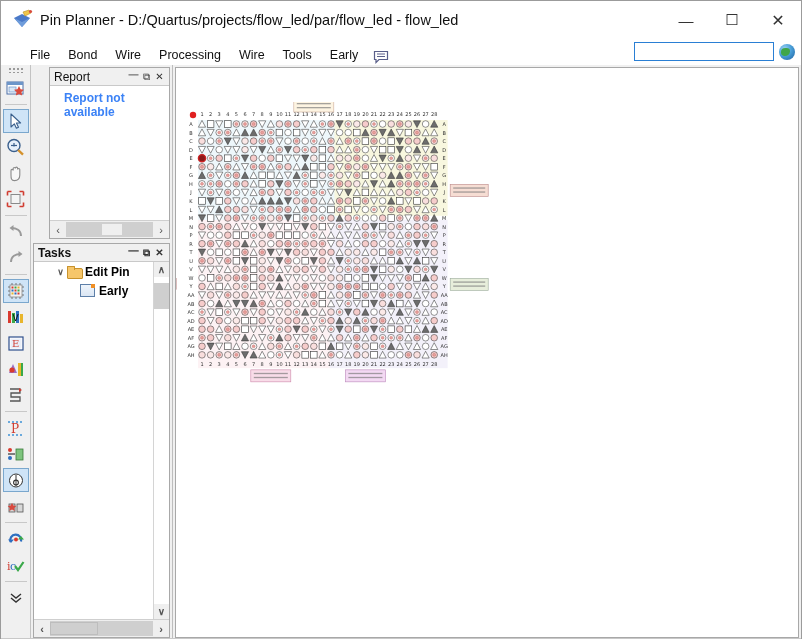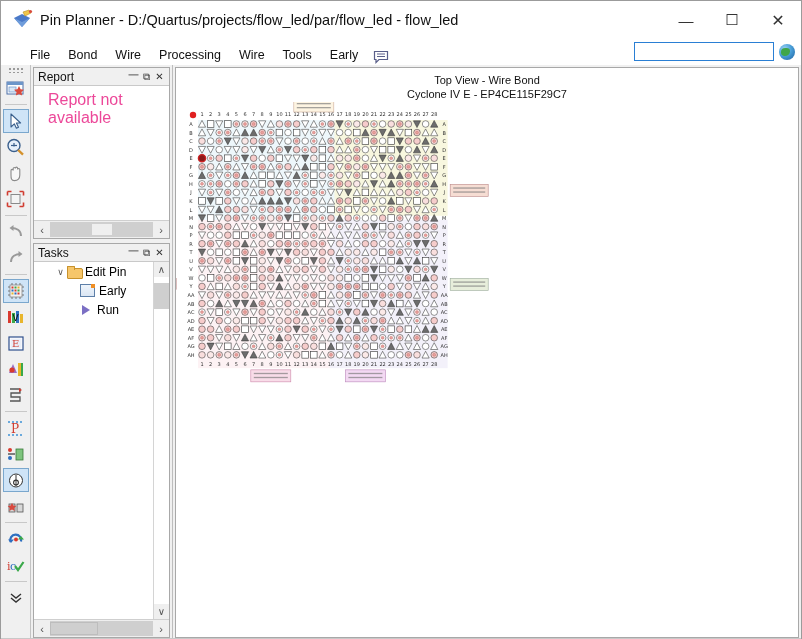--- a/index.html
+++ b/index.html
@@ -52,34 +52,34 @@
   
   .dockcol{width:142px;display:flex;flex-direction:column;background:#f0f0f0;
            border-right:1px solid #bdbdbd;box-sizing:border-box;padding:2px 2px 0 2px;}
   .panel{border:1px solid #a8a8a8;background:#fff;box-sizing:border-box;display:flex;flex-direction:column;}
   .panel-hd{height:18px;background:#f0f0f0;border-bottom:1px solid #c9c9c9;
             display:flex;align-items:center;padding:0 3px 0 4px;font-size:12px;box-sizing:border-box;}
   .panel-hd .ttl{flex:1;color:#111;}
   .hdbtn{width:13px;height:13px;display:flex;align-items:center;justify-content:center;
          font-size:10px;color:#333;}
   .panel-body{flex:1;background:#fff;position:relative;overflow:hidden;}
-  .report-msg{color:#ec4899;font-size:16px;padding:5px 0 0 14px;}
+  .report-msg{color:#3b82f6;font-size:12px;padding:5px 0 0 14px;font-weight:bold;}
 
   .hscroll{height:17px;background:#efefef;border-top:1px solid #cfcfcf;display:flex;align-items:center;}
   .hs-arrow{width:16px;height:15px;display:flex;align-items:center;justify-content:center;
             color:#555;font-size:11px;}
   .hs-track{flex:1;height:15px;background:#cfcfcf;position:relative;}
   .hs-thumb{position:absolute;top:1px;height:13px;background:#efefef;border:1px solid #cfcfcf;box-sizing:border-box;}
 
   .tabrow{display:flex;height:21px;margin-top:-1px;}
   .tabbtn{flex:1;border:1px solid #a8a8a8;background:#f0f0f0;display:flex;align-items:center;
           justify-content:center;font-size:12px;box-sizing:border-box;}
   .tabbtn.active{background:#fff;border-bottom-color:#fff;}
 
-  .tasks{margin-top:4px;flex:1;display:flex;flex-direction:column;min-height:0;}
+  .tasks{margin-top:4px;flex:1;display:flex;flex-direction:column;min-height:0;font-weight:bold;}
   .tree{flex:1;background:#fff;position:relative;overflow:hidden;font-size:12px;}
   .trow{display:flex;align-items:center;height:19px;padding-left:2px;white-space:nowrap;}
   .tcaret{width:13px;text-align:center;color:#555;font-size:9px;}
   .tfolder{width:15px;height:12px;margin-right:3px;position:relative;flex:0 0 auto;}
   .tfolder:before{content:"";position:absolute;left:0;top:2px;width:14px;height:9px;
       background:#f6c66a;border:1px solid #c8922c;border-radius:1px 2px 1px 1px;}
   .tfolder:after{content:"";position:absolute;left:0;top:0px;width:6px;height:3px;
       background:#f6c66a;border:1px solid #c8922c;border-bottom:none;border-radius:1px 1px 0 0;}
   .tsq{width:13px;height:11px;margin-right:4px;border:1px solid #5d7fa8;
        background:linear-gradient(#eef4fb,#dbe6f3);position:relative;flex:0 0 auto;}
@@ -307,21 +307,21 @@
       <div class="lsep"></div>
       <div class="ltool">
         <svg width="14" height="14" viewBox="0 0 14 14">
           <path d="M2 3 l5 4 5-4 M2 7 l5 4 5-4" fill="none" stroke="#333" stroke-width="1.4"></path>
         </svg>
       </div>
     </div>
 
     <div class="dockcol">
 
-      <div class="panel" style="height:172px;">
+      <div class="panel" style="height:172px;margin-left:16px;">
         <div class="panel-hd">
           <span class="ttl">Report</span>
           <span class="hdbtn">⎻</span>
           <span class="hdbtn">⧉</span>
           <span class="hdbtn">✕</span>
         </div>
         <div class="panel-body">
           <div class="report-msg">Report not available</div>
         </div>
         <div class="hscroll">
@@ -344,47 +344,39 @@
         <div class="tree">
           <div class="trow" style="padding-left:20px;">
             <span class="tcaret">∨</span>
             <span class="tfolder"></span>
             <span>Edit Pin</span>
           </div>
           <div class="trow" style="padding-left:46px;">
             <span class="tsq"></span>
             <span>Early</span>
           </div>
-          <div class="trow" style="padding-left:46px;">
-            <span class="tplay"></span>
-            <span>Run</span>
-          </div>
           <div class="vscroll">
             <div class="vs-arrow">∧</div>
             <div class="vs-track">
               <div class="vs-thumb" style="top:6px;height:26px;"></div>
             </div>
             <div class="vs-arrow">∨</div>
           </div>
         </div>
         <div class="hscroll">
           <div class="hs-arrow">‹</div>
           <div class="hs-track">
             <div class="hs-thumb" style="left:0;width:48px;background:#cfcfcf;border-color:#bdbdbd;"></div>
           </div>
           <div class="hs-arrow">›</div>
         </div>
       </div>
     </div>
 
     <div class="chipwrap">
-      <div class="chip-title">
-        <div>Top View - Wire Bond</div>
-        <div>Cyclone IV E - EP4CE115F29C7</div>
-      </div>
       <div class="chip-canvas">
         <svg id="chipsvg" width="625" height="300" viewBox="0 0 625 300">
             <rect x="22" y="18" width="139.664" height="100.54800000000002" fill="#eef7fb"></rect>
             <rect x="158.44" y="18" width="113.17599999999999" height="95.76000000000002" fill="#f8f7df"></rect>
             <rect x="22" y="117.76000000000002" width="132.44" height="148.42800000000003" fill="#fdf2f4"></rect>
             <rect x="153.624" y="117.76000000000002" width="117.99199999999999" height="148.42800000000003" fill="#f3f1fa"></rect>
             <circle cx="17" cy="13" r="3.2" fill="#e02020"></circle>
             <text x="26" y="14" font-size="5" text-anchor="middle" fill="#333" font-family="DejaVu Sans">1</text>
             <text x="26" y="263.85" font-size="5" text-anchor="middle" fill="#333" font-family="DejaVu Sans">1</text>
             <text x="34.6" y="14" font-size="5" text-anchor="middle" fill="#333" font-family="DejaVu Sans">2</text>

